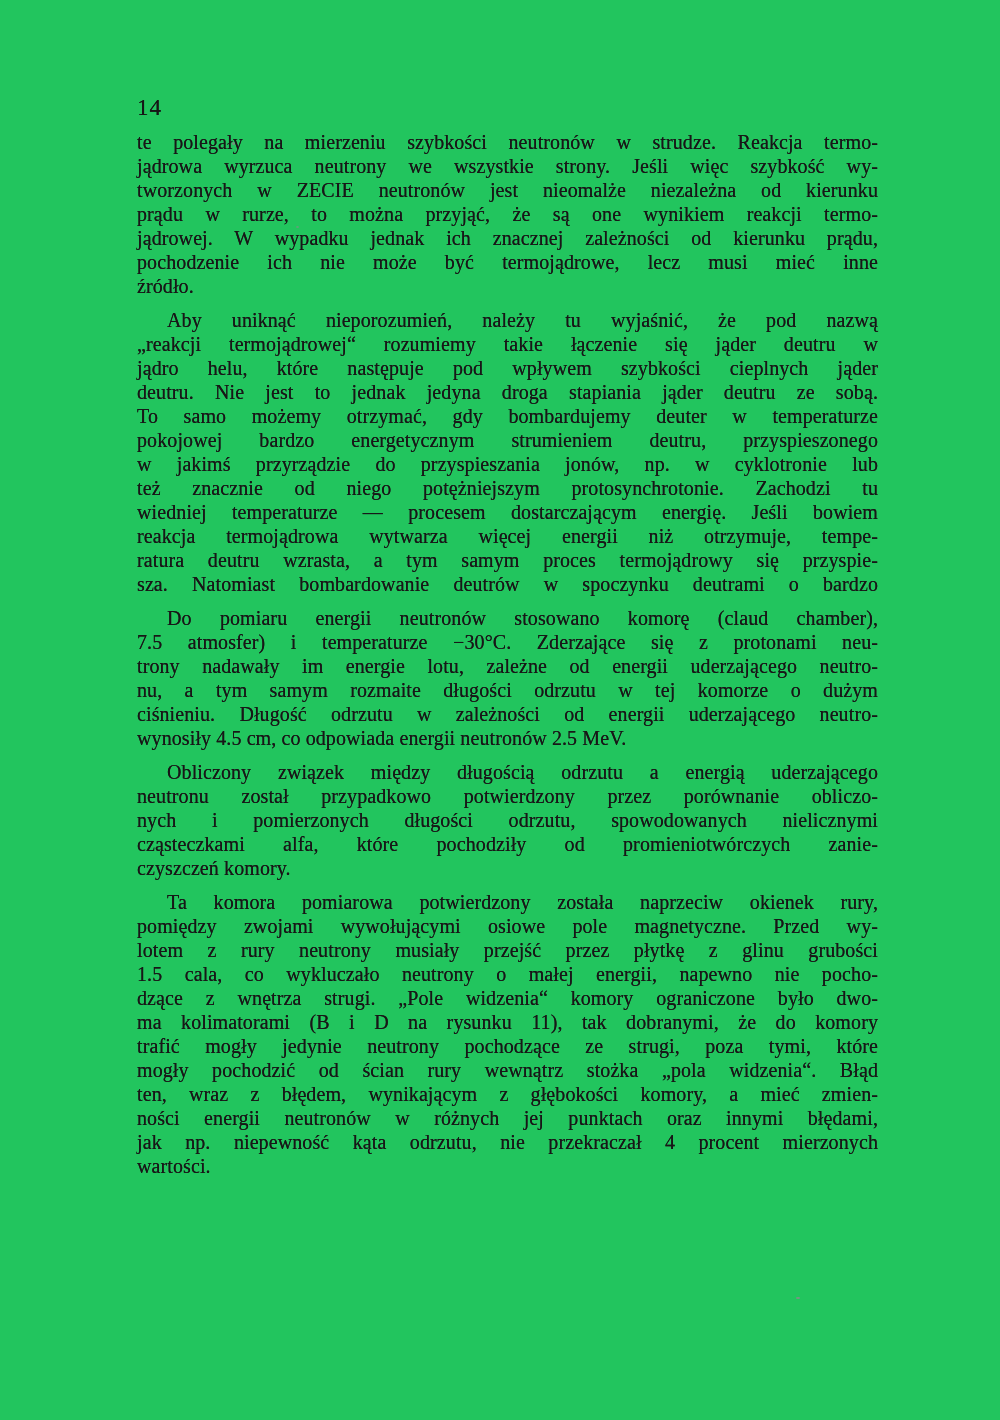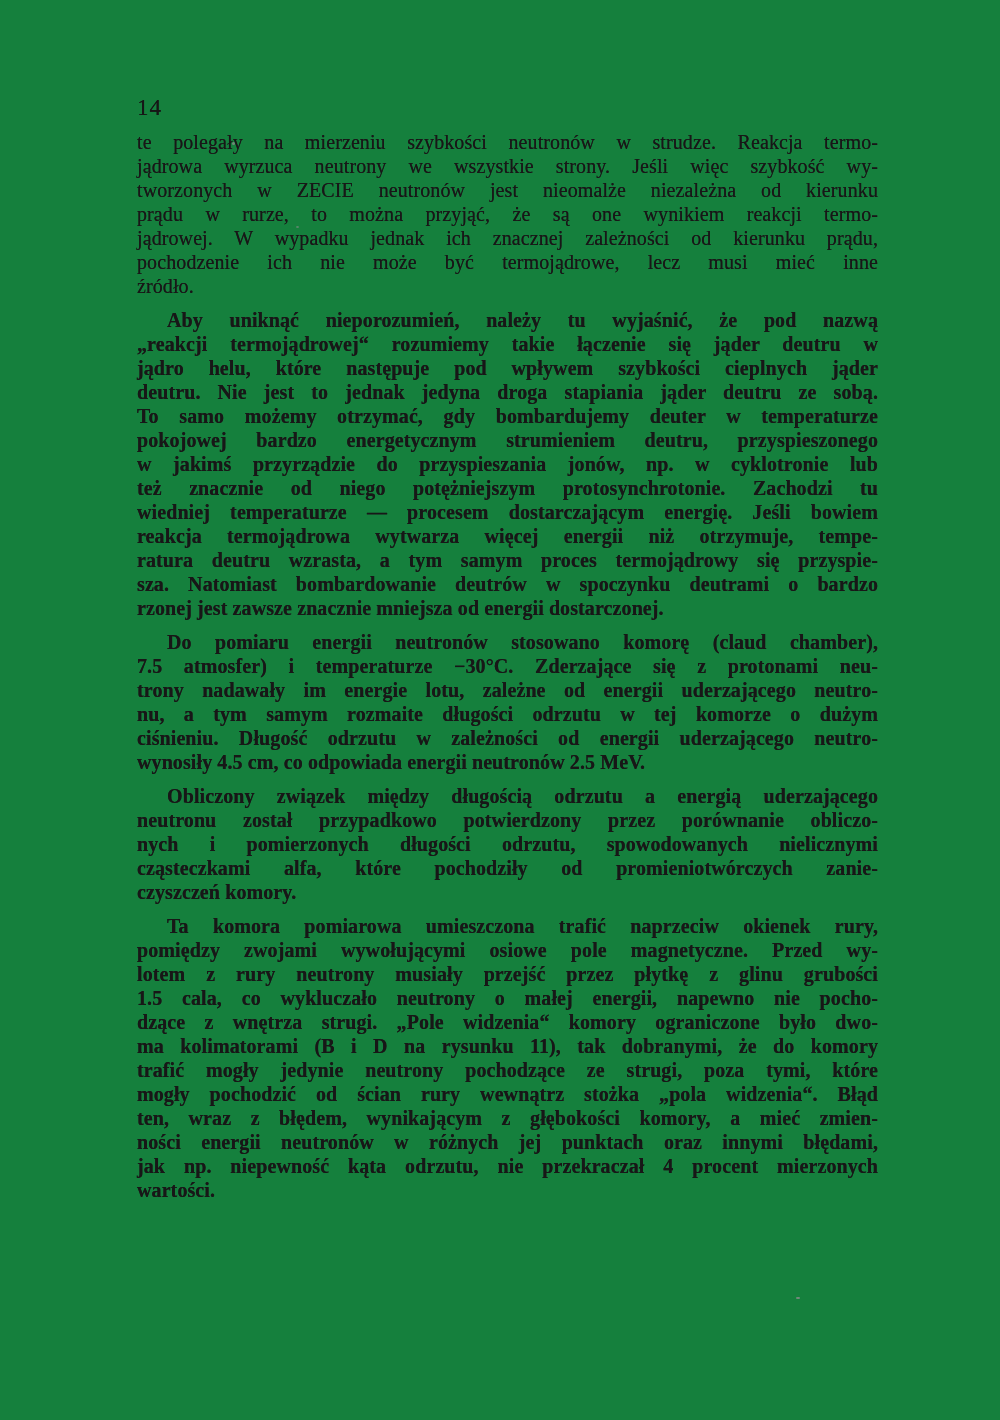--- a/index.html
+++ b/index.html
@@ -5,42 +5,42 @@
   html, body { margin: 0; padding: 0; }
   body {
     width: 1000px; height: 1420px;
     background: #ffffff;
     font-family: "Liberation Serif", "DejaVu Serif", serif;
     position: relative;
     overflow: hidden;
   }
   .page {
     position: absolute; inset: 0;
-    background: #15803d;
+    background: #22c55e;
   }
   .page-number {
     position: absolute;
     left: 137px; top: 95px;
     font-size: 23px;
     color: #161616;
     letter-spacing: 1px;
     text-shadow: 0 0 0.5px #1a1a1a;
   }
   .text-block {
     position: absolute;
     left: 137px; top: 130px;
     width: 741px;
     font-size: 20px;
     line-height: 24px;
     color: #171717;
     text-shadow: 0 0 0.5px #222;
     letter-spacing: 0.1px;
   }
   .paragraph { margin: 0; }
-  .paragraph + .paragraph { margin-top: 10px; font-weight: bold; }
+  .paragraph + .paragraph { margin-top: 10px; }
   .line {
     text-align: justify;
     text-align-last: justify;
     white-space: normal;
     height: 24px;
     overflow: visible;
   }
   .line.par-last { text-align-last: left; }
   .line.first-indent { padding-left: 30px; }
   .speck {
@@ -74,39 +74,38 @@
         <div class="line">jądro helu, które następuje pod wpływem szybkości cieplnych jąder</div>
         <div class="line">deutru. Nie jest to jednak jedyna droga stapiania jąder deutru ze sobą.</div>
         <div class="line">To samo możemy otrzymać, gdy bombardujemy deuter w temperaturze</div>
         <div class="line">pokojowej bardzo energetycznym strumieniem deutru, przyspieszonego</div>
         <div class="line">w jakimś przyrządzie do przyspieszania jonów, np. w cyklotronie lub</div>
         <div class="line">też znacznie od niego potężniejszym protosynchrotonie. Zachodzi tu</div>
         <div class="line">wiedniej temperaturze — procesem dostarczającym energię. Jeśli bowiem</div>
         <div class="line">reakcja termojądrowa wytwarza więcej energii niż otrzymuje, tempe-</div>
         <div class="line">ratura deutru wzrasta, a tym samym proces termojądrowy się przyspie-</div>
         <div class="line">sza. Natomiast bombardowanie deutrów w spoczynku deutrami o bardzo</div>
-        <div class="line par-last">rzonej jest zawsze znacznie mniejsza od energii dostarczonej.</div>
       </div>
       <div class="paragraph">
         <div class="line first-indent">Do pomiaru energii neutronów stosowano komorę (claud chamber),</div>
         <div class="line">7.5 atmosfer) i temperaturze −30°C. Zderzające się z protonami neu-</div>
         <div class="line">trony nadawały im energie lotu, zależne od energii uderzającego neutro-</div>
         <div class="line">nu, a tym samym rozmaite długości odrzutu w tej komorze o dużym</div>
         <div class="line">ciśnieniu. Długość odrzutu w zależności od energii uderzającego neutro-</div>
         <div class="line par-last">wynosiły 4.5 cm, co odpowiada energii neutronów 2.5 MeV.</div>
       </div>
       <div class="paragraph">
         <div class="line first-indent">Obliczony związek między długością odrzutu a energią uderzającego</div>
         <div class="line">neutronu został przypadkowo potwierdzony przez porównanie obliczo-</div>
         <div class="line">nych i pomierzonych długości odrzutu, spowodowanych nielicznymi</div>
         <div class="line">cząsteczkami alfa, które pochodziły od promieniotwórczych zanie-</div>
         <div class="line par-last">czyszczeń komory.</div>
       </div>
       <div class="paragraph">
-        <div class="line first-indent">Ta komora pomiarowa umieszczona trafić naprzeciw okienek rury,</div>
+        <div class="line first-indent">Ta komora pomiarowa potwierdzony została naprzeciw okienek rury,</div>
         <div class="line">pomiędzy zwojami wywołującymi osiowe pole magnetyczne. Przed wy-</div>
         <div class="line">lotem z rury neutrony musiały przejść przez płytkę z glinu grubości</div>
         <div class="line">1.5 cala, co wykluczało neutrony o małej energii, napewno nie pocho-</div>
         <div class="line">dzące z wnętrza strugi. „Pole widzenia“ komory ograniczone było dwo-</div>
         <div class="line">ma kolimatorami (B i D na rysunku 11), tak dobranymi, że do komory</div>
         <div class="line">trafić mogły jedynie neutrony pochodzące ze strugi, poza tymi, które</div>
         <div class="line">mogły pochodzić od ścian rury wewnątrz stożka „pola widzenia“. Błąd</div>
         <div class="line">ten, wraz z błędem, wynikającym z głębokości komory, a mieć zmien-</div>
         <div class="line">ności energii neutronów w różnych jej punktach oraz innymi błędami,</div>
         <div class="line">jak np. niepewność kąta odrzutu, nie przekraczał 4 procent mierzonych</div>

